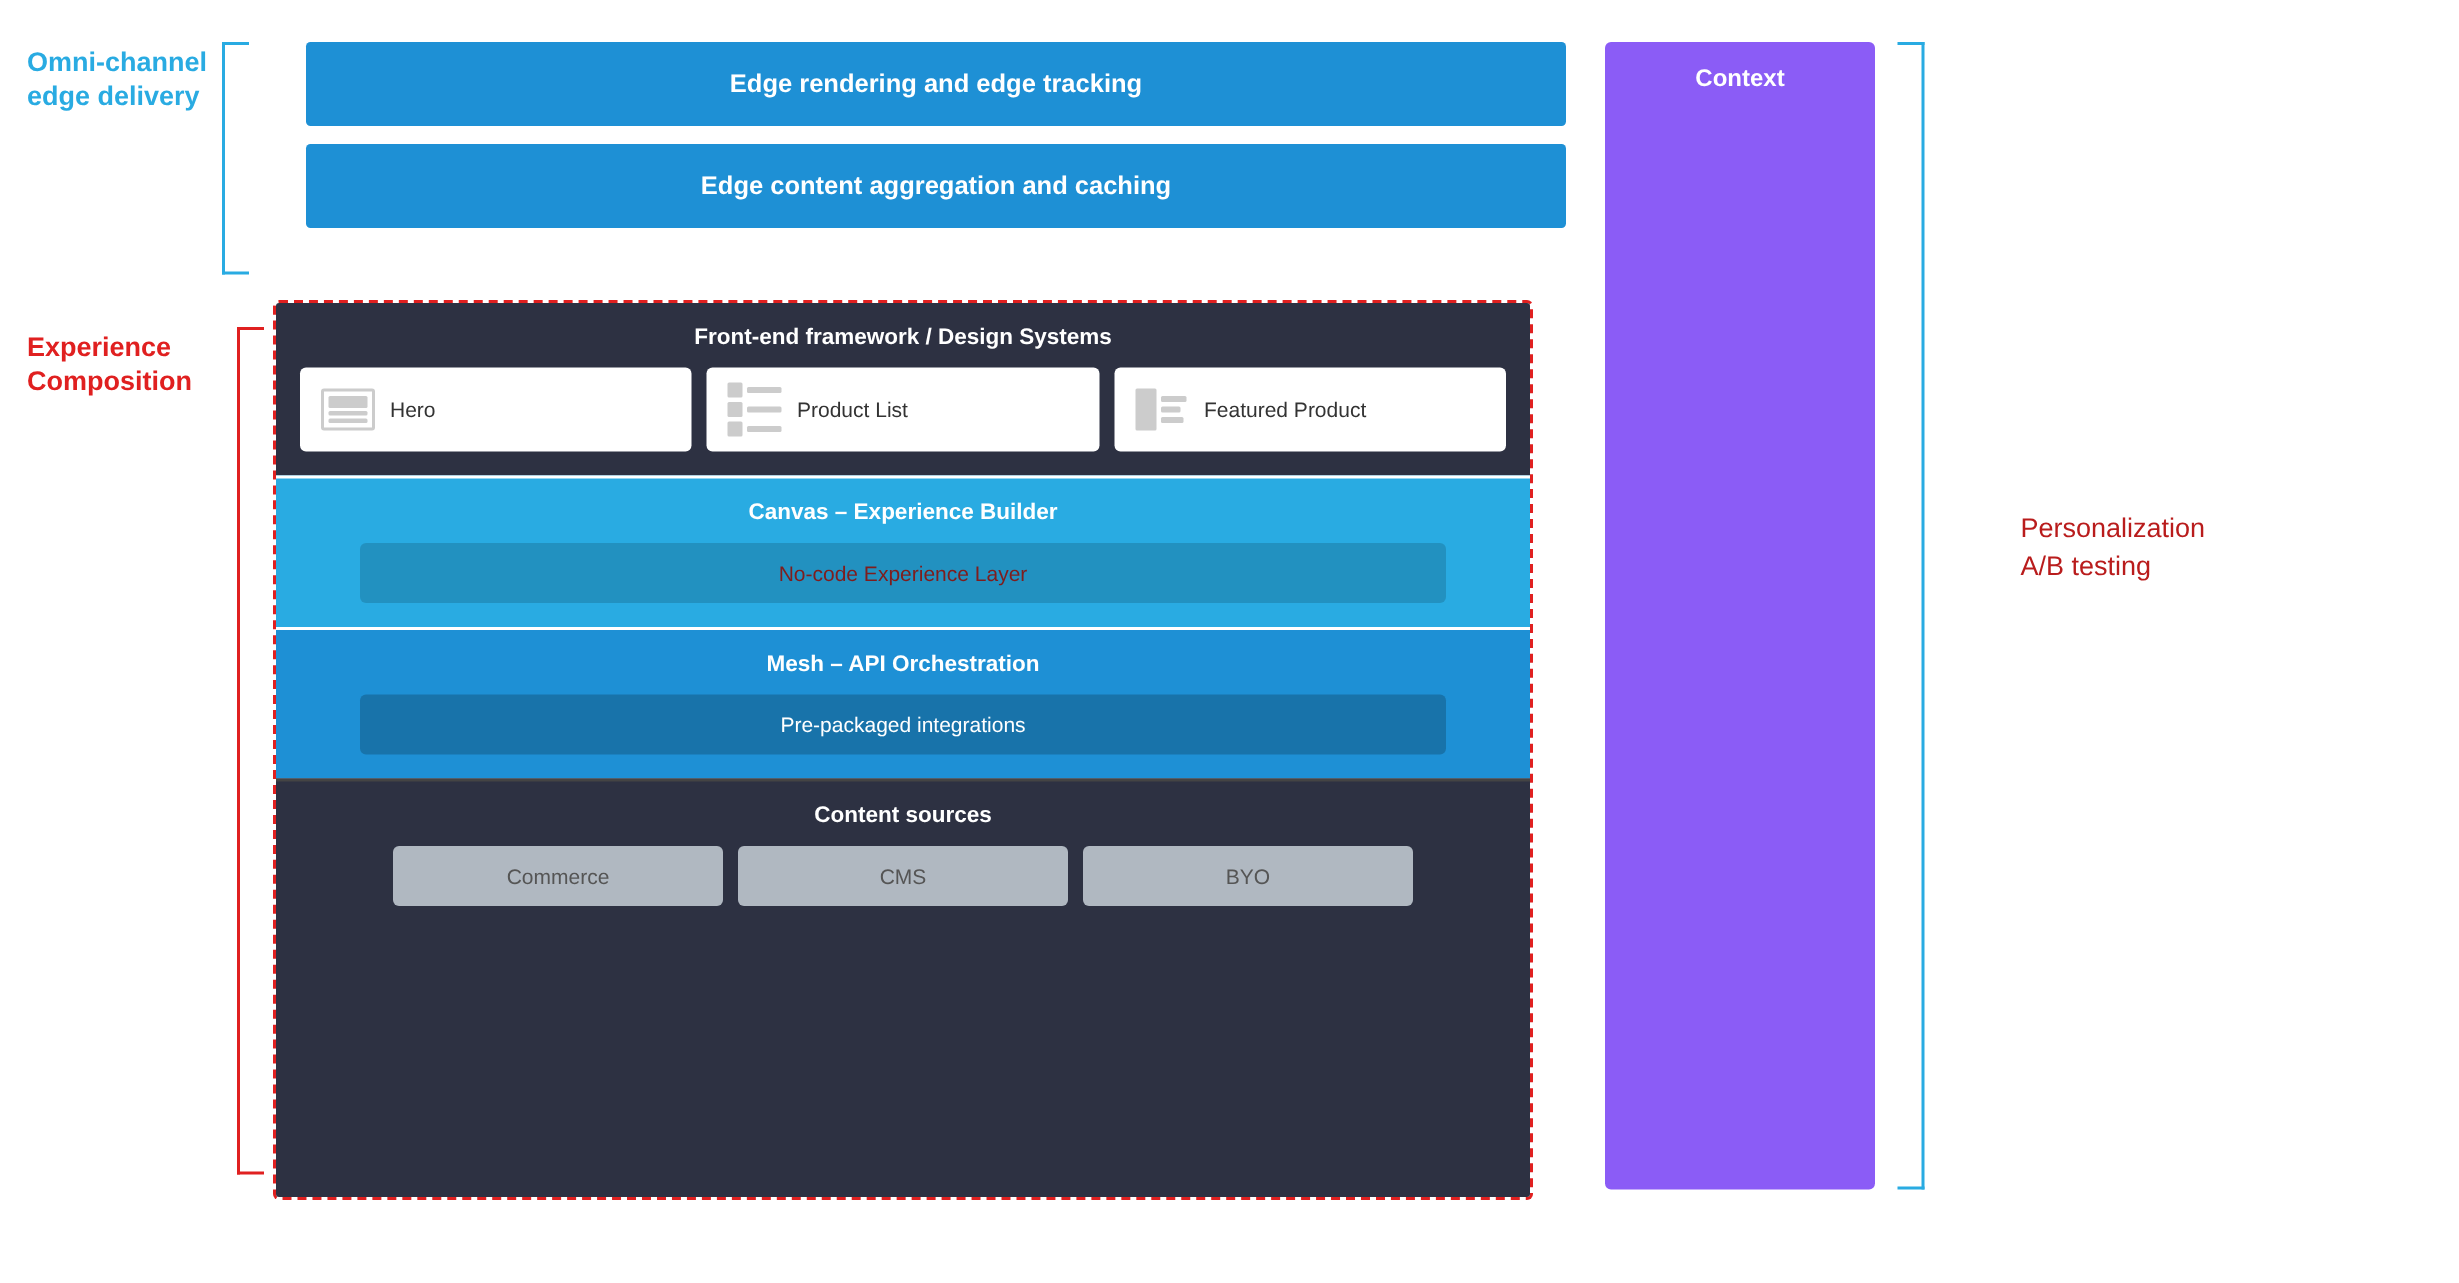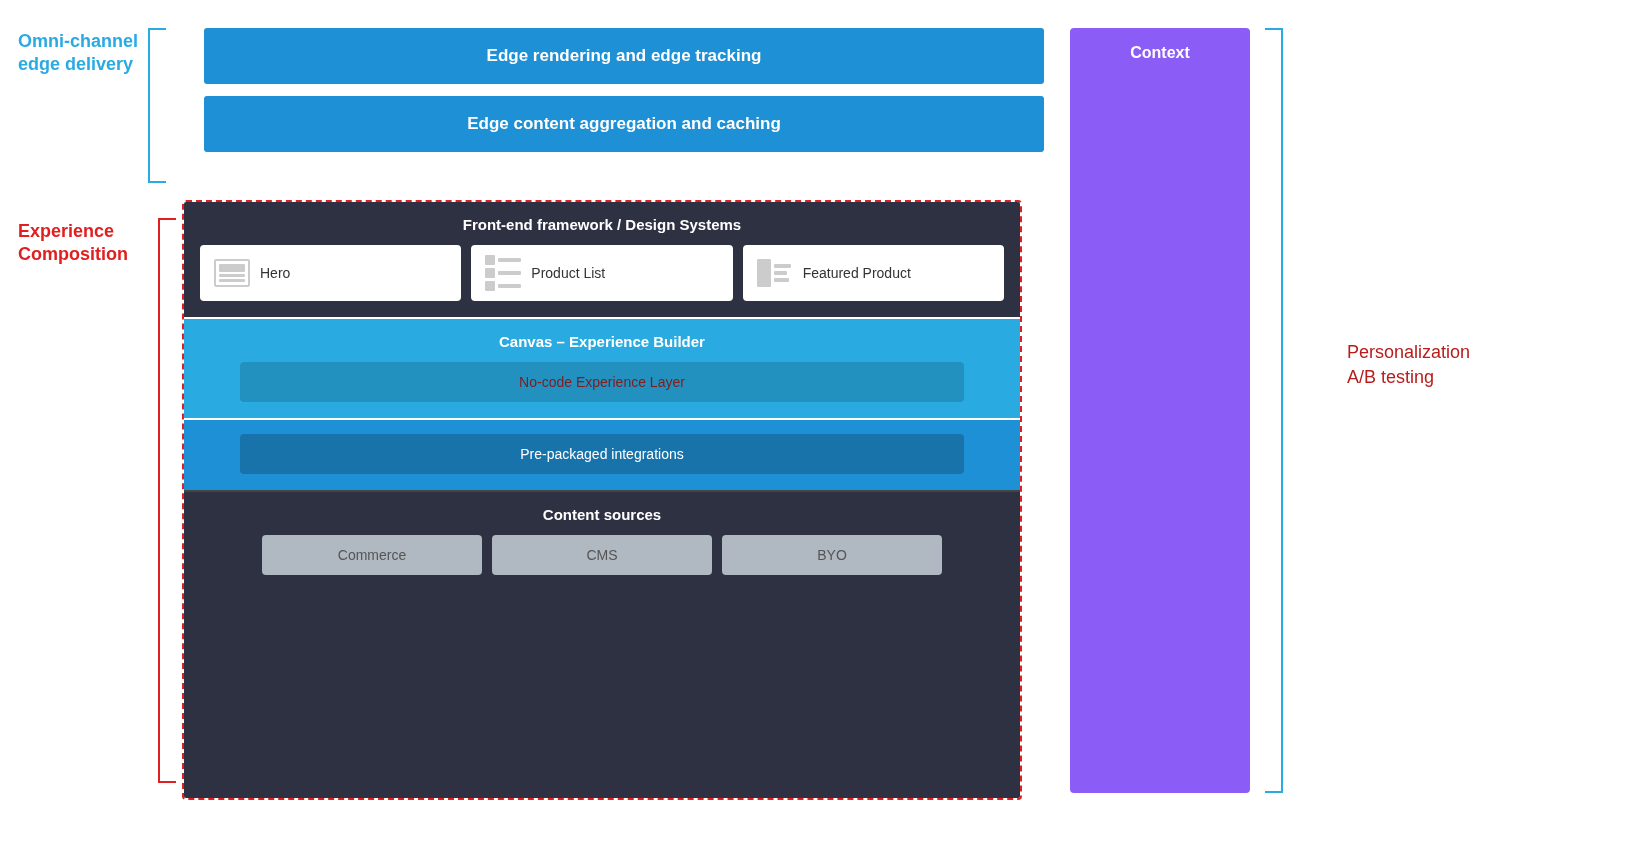--- a/index.html
+++ b/index.html
@@ -381,20 +381,21 @@
 
       </div>
     </div>
 
     <div class="canvas-section">
       <div class="canvas-title">Canvas – Experience Builder</div>
       <div class="inner-box">No-code Experience Layer</div>
     </div>
 
     <div class="mesh-section">
+      <div class="mesh-title">Mesh – API Orchestration</div>
       <div class="inner-box-dark">Pre-packaged integrations</div>
     </div>
 
     <div class="content-section">
       <div class="content-title">Content sources</div>
       <div class="source-cards">
         <div class="source-card">Commerce</div>
         <div class="source-card">CMS</div>
         <div class="source-card">BYO</div>
       </div>

